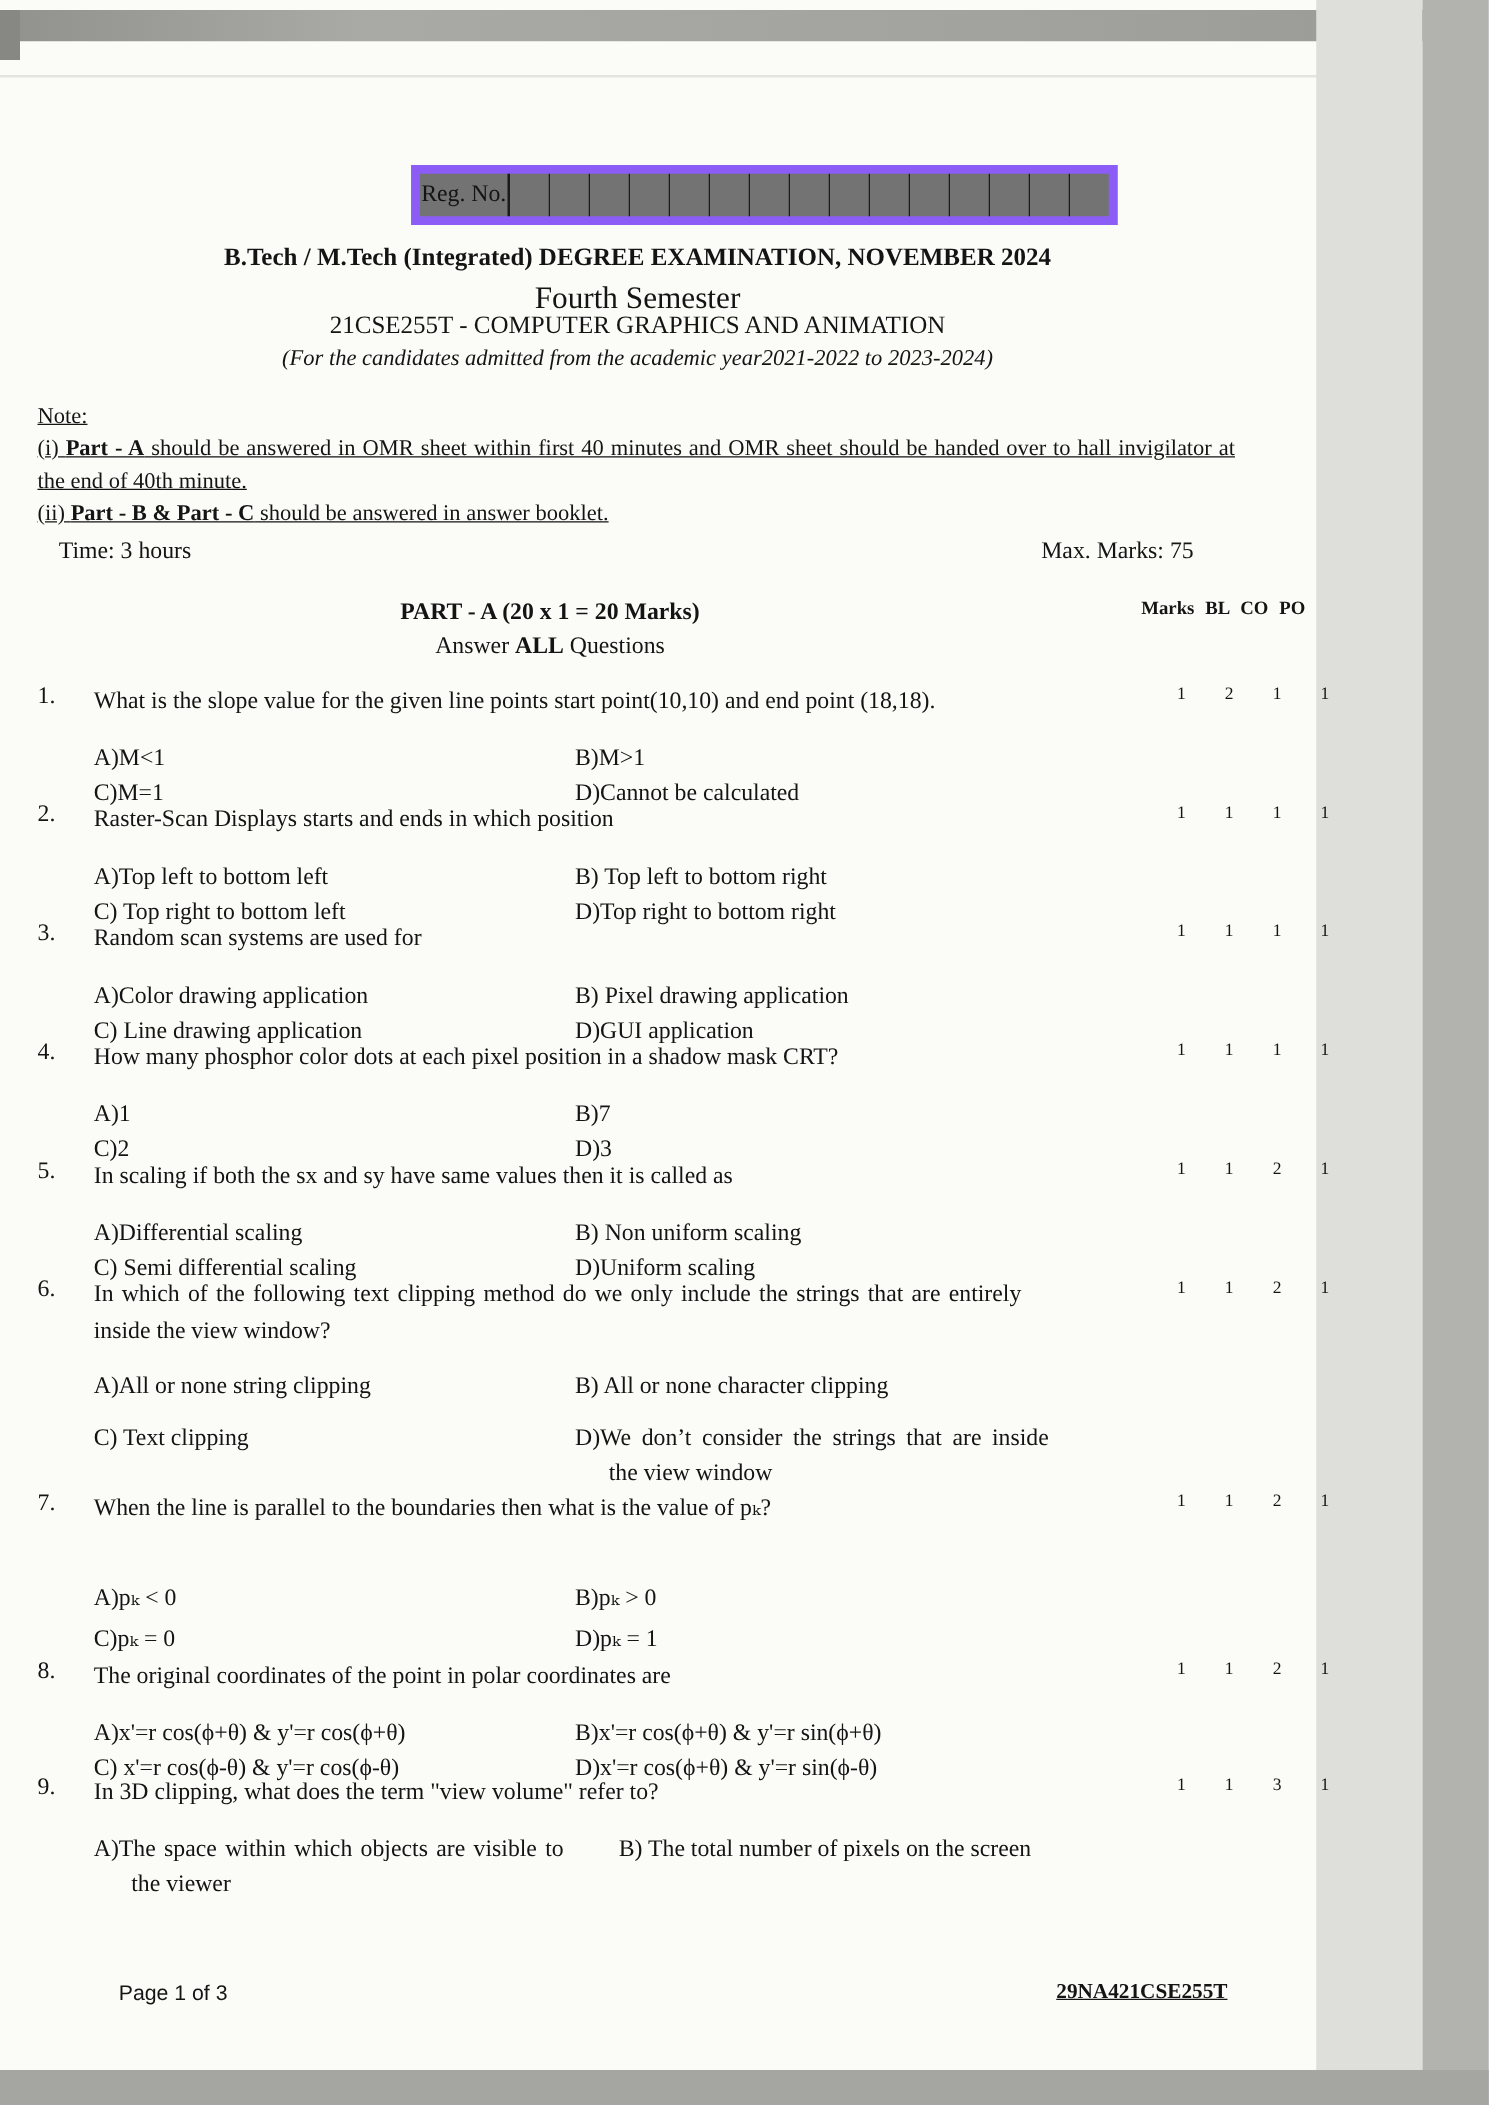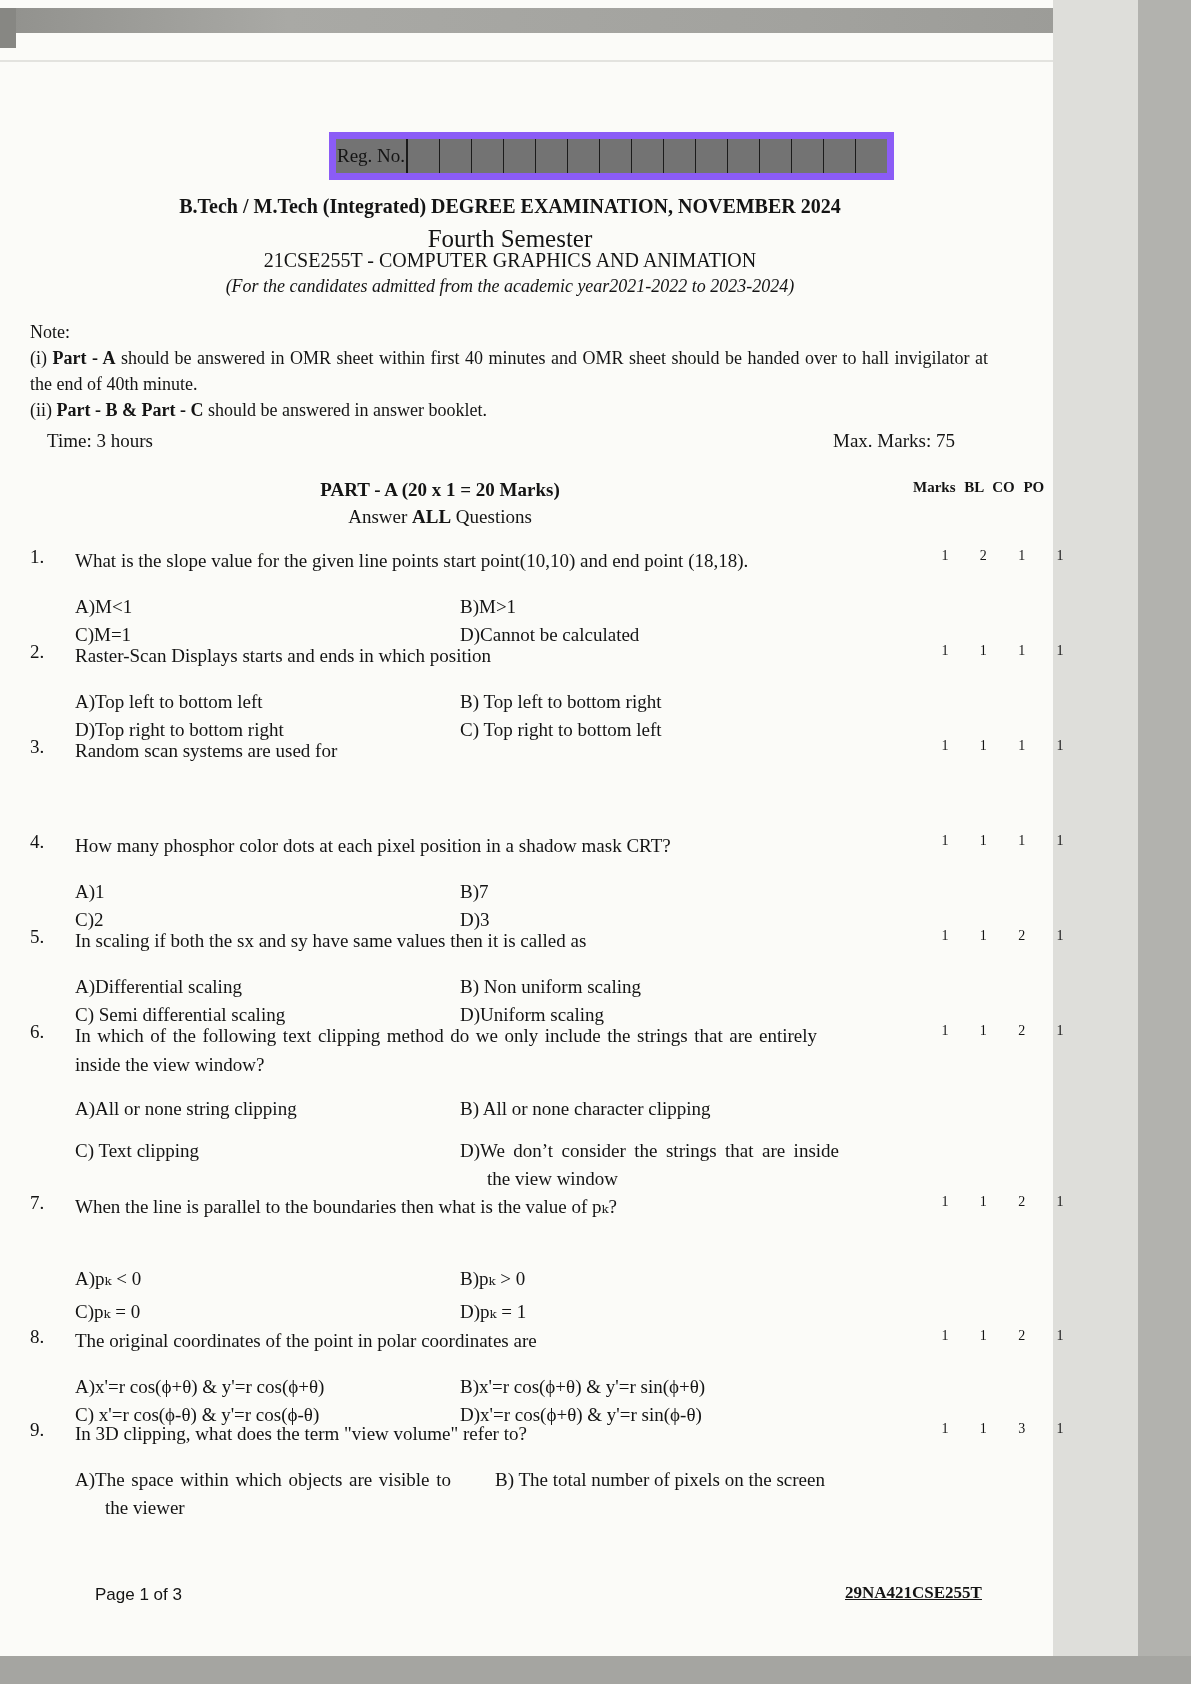--- a/index.html
+++ b/index.html
@@ -24,21 +24,21 @@
 
   
   .tline { position:absolute; left:0; width:1020px; text-align:center; }
   .t1 { top:195px; font-weight:bold; font-size:20px; }
   .t2 { top:225px; font-size:25px; }
   .t3 { top:249px; font-size:20px; }
   .t4 { top:276px; font-size:18px; font-style:italic; }
 
   
   .note { position:absolute; left:30px; top:319px; width:958px; font-size:18px; line-height:26px; }
-  .note p { margin:0; }
+  .note p { margin:0;text-decoration:underline; }
   .justify { text-align:justify; }
   .b { font-weight:bold; }
 
   
   .time     { position:absolute; left:47px;  top:430px; font-size:19px; }
   .maxmarks { position:absolute; left:833px; top:430px; font-size:19px; }
 
   
   .parta { position:absolute; left:0; top:476px; width:880px; text-align:center; font-size:19px; line-height:27px; }
   .parta .l1 { font-weight:bold; }
@@ -136,36 +136,42 @@
   </div>
 </div>
 
 <div class="q q2">
   <div class="qnum">2.</div>
   <div class="qbody">
     <div class="qtext">Raster-Scan Displays starts and ends in which position</div>
     <div class="opts">
       <div class="opt">A)Top left to bottom left</div>
       <div class="opt">B) Top left to bottom right</div>
+      <div class="opt">C) Top right to bottom left</div>
       <div class="opt">D)Top right to bottom right</div>
-      <div class="opt">C) Top right to bottom left</div>
     </div>
   </div>
   <div class="qmarks">
     <span>1</span>
     <span>1</span>
     <span>1</span>
     <span>1</span>
   </div>
 </div>
 
 <div class="q q3">
   <div class="qnum">3.</div>
   <div class="qbody">
     <div class="qtext">Random scan systems are used for</div>
+    <div class="opts">
+      <div class="opt">A)Color drawing application</div>
+      <div class="opt">B) Pixel drawing application</div>
+      <div class="opt">C) Line drawing application</div>
+      <div class="opt">D)GUI application</div>
+    </div>
   </div>
   <div class="qmarks">
     <span>1</span>
     <span>1</span>
     <span>1</span>
     <span>1</span>
   </div>
 </div>
 
 <div class="q q4">

